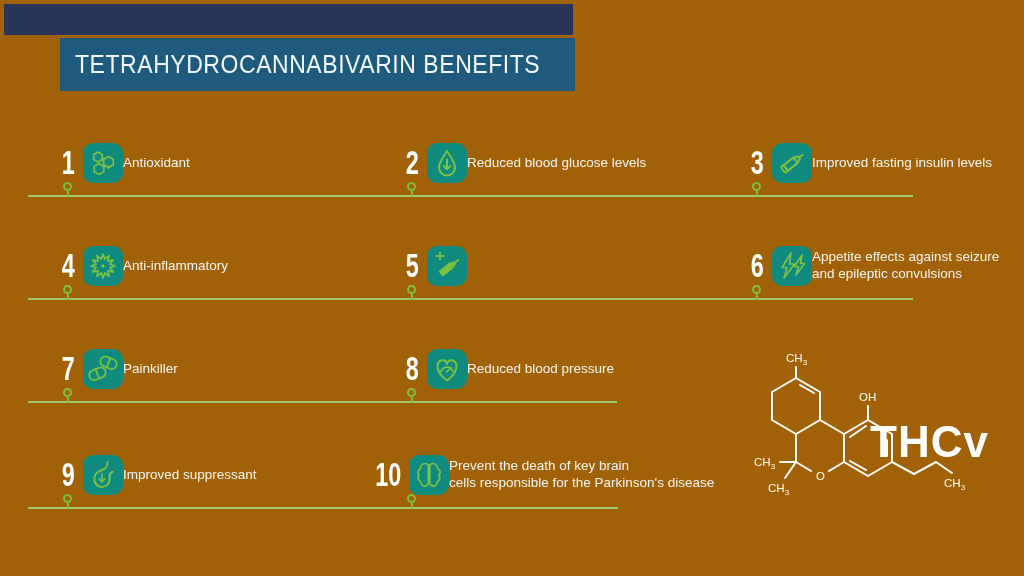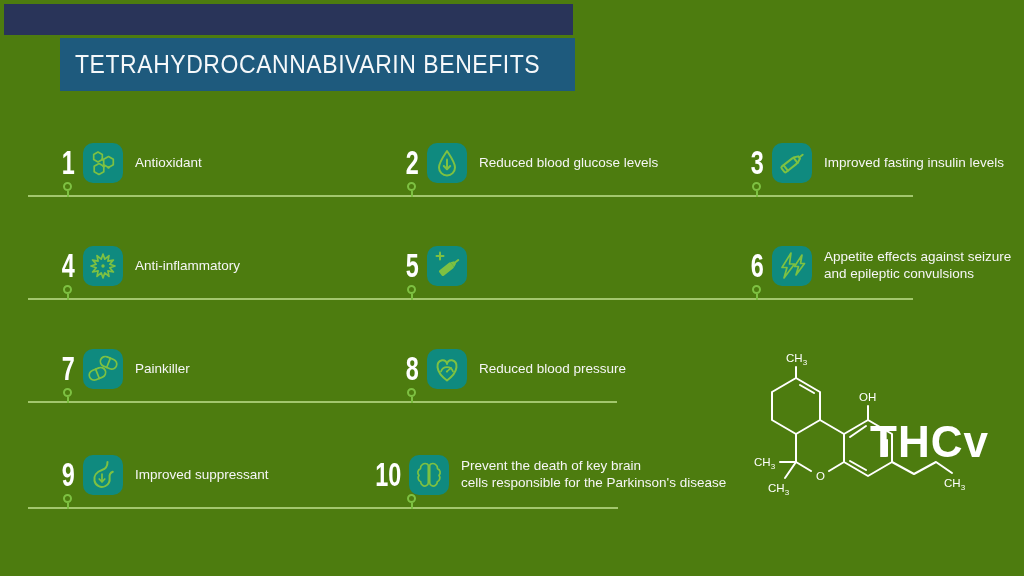--- a/index.html
+++ b/index.html
@@ -1,33 +1,33 @@
 <!DOCTYPE html>
 <html><head>
 <meta charset="utf-8">
 <style>
   html,body{margin:0;padding:0;background:#11182f;}
-  .stage{position:relative;width:1024px;height:576px;background:#4d7c0f;overflow:hidden;
+  .stage{position:relative;width:1024px;height:576px;background:#a16207;overflow:hidden;
          font-family:"Liberation Sans",sans-serif;color:#fff;}
   .deco-rect{position:absolute;left:4px;top:4px;width:569px;height:31px;background:#293459;}
   .title-box{position:absolute;left:60px;top:38px;width:515px;height:53px;background:#1e5a7d;
              display:flex;align-items:center;padding-left:15px;box-sizing:border-box;}
   .title-box .t{font-size:25px;letter-spacing:.6px;color:#f5f8fa;white-space:nowrap;
                 display:inline-block;transform:scaleX(.92);transform-origin:left center;}
   .item{position:absolute;display:flex;align-items:center;height:40px;}
   .num{width:26px;display:flex;justify-content:flex-end;margin-right:8px;}
   .numt{display:inline-block;font-size:30px;font-weight:bold;color:#fff;
         transform:scale(.78,1.08);transform-origin:right center;white-space:nowrap;}
   .icon-box{width:40px;height:40px;flex:0 0 40px;background:#0f8a7f;border-radius:10px;
             display:flex;align-items:center;justify-content:center;}
   .icon-box svg{width:40px;height:40px;display:block;}
   .st{stroke:#7ec142;stroke-width:2;fill:none;stroke-linecap:round;stroke-linejoin:round;}
   .st1{stroke:#7ec142;stroke-width:1.7;fill:none;stroke-linecap:round;stroke-linejoin:round;}
   .fl{fill:#7ec142;stroke:none;}
-  .label{margin-left:12px;font-size:13.5px;line-height:1.25;color:#f6f6f6;white-space:pre-line;}
+  .label{font-size:13.5px;line-height:1.25;color:#f6f6f6;white-space:pre-line;}
   .hline{position:absolute;height:2px;background:#a3c76d;}
   .pin{position:absolute;width:9px;height:9px;border:2px solid #7ec142;border-radius:50%;
        box-sizing:border-box;}
   .pin::after{content:"";position:absolute;left:1.5px;top:7px;width:2px;height:6px;background:#7ec142;}
   .thcv{position:absolute;left:870px;top:417px;font-size:44px;font-weight:bold;
         letter-spacing:1px;color:#ffffff;}
   .molecule{position:absolute;left:710px;top:348px;}
   .molecule .b{stroke:#fff;stroke-width:2;fill:none;stroke-linecap:round;stroke-linejoin:round;}
   .molecule text{fill:#fff;stroke:none;font-family:"Liberation Sans",sans-serif;font-size:11.5px;}
   .molecule .sub{font-size:8px;}

